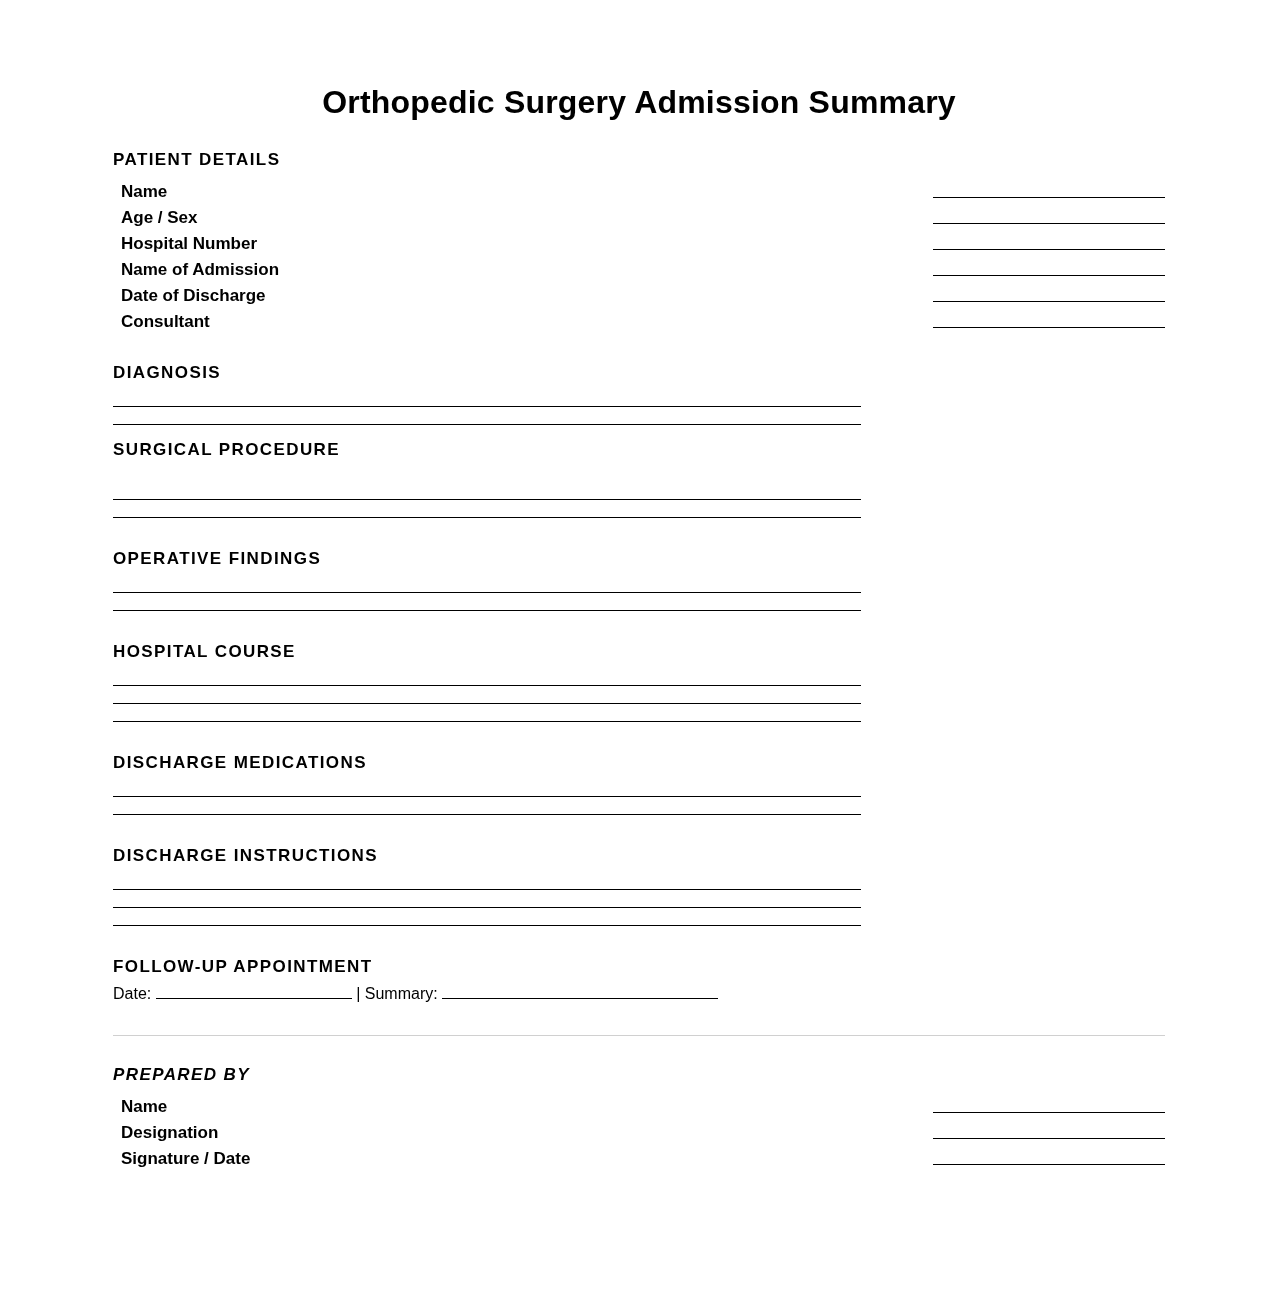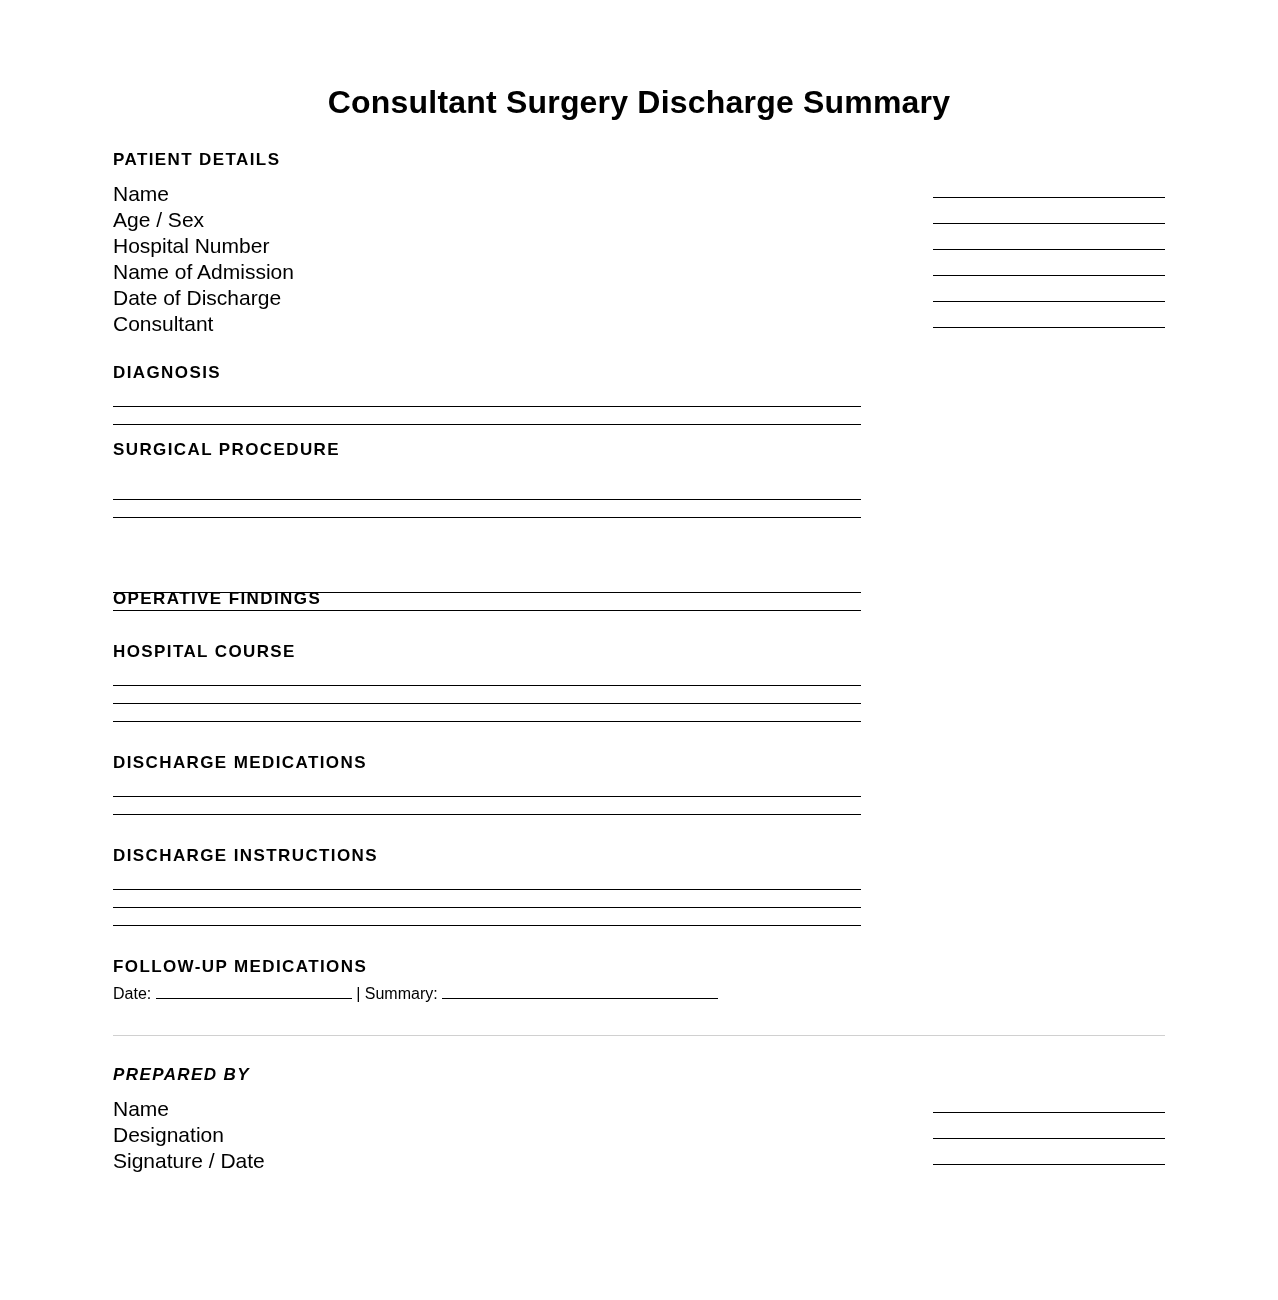--- a/index.html
+++ b/index.html
@@ -1,32 +1,32 @@
 <!DOCTYPE html>
 <html><head>
 <meta charset="utf-8">
 <style>
   html, body { margin: 0; padding: 0; background: #ffffff; }
   body { width: 1278px; height: 1300px; position: relative; font-family: "Liberation Sans", sans-serif; color: #000; }
   .page { position: absolute; left: 113px; top: 0; width: 1052px; }
   .title { position: absolute; left: 0; width: 1052px; top: 84px; text-align: center; font-size: 32px; font-weight: bold; letter-spacing: 0.2px; }
   .section-head { position: absolute; left: 0; font-size: 17px; font-weight: bold; letter-spacing: 1.4px; }
-  .kv-label { position: absolute; left: 0; font-size: 21px; font-weight: normal; }
+  .kv-label { position: absolute; left: 8px; font-size: 17px; font-weight: bold; }
   .kv-line { position: absolute; left: 820px; width: 232px; height: 0; border-top: 1px solid #000; }
   .write-line { position: absolute; left: 0; width: 748px; height: 0; border-top: 1px solid #000; }
   .followup { position: absolute; left: 0; top: 984px; font-size: 16px; white-space: pre; }
   .blank { display: inline-block; border-bottom: 1px solid #000; height: 14px; vertical-align: baseline; }
   .separator { position: absolute; left: 0; top: 1035px; width: 1052px; height: 0; border-top: 1px solid #d0d0d0; }
 </style>
 </head>
 <body>
 
 <div class="page">
 
-  <div class="title">Consultant Surgery Discharge Summary</div>
+  <div class="title">Orthopedic Surgery Admission Summary</div>
 
   <div class="section-head" style="top:150px;">PATIENT DETAILS</div>
 
   <div class="kv-label" style="top:182px;">Name</div>
   <div class="kv-line" style="top:197px;"></div>
 
   <div class="kv-label" style="top:208px;">Age / Sex</div>
   <div class="kv-line" style="top:223px;"></div>
 
   <div class="kv-label" style="top:234px;">Hospital Number</div>
@@ -42,39 +42,39 @@
   <div class="kv-line" style="top:327px;"></div>
 
   <div class="section-head" style="top:363px;">DIAGNOSIS</div>
   <div class="write-line" style="top:406px;"></div>
   <div class="write-line" style="top:424px;"></div>
 
   <div class="section-head" style="top:440px;">SURGICAL PROCEDURE</div>
   <div class="write-line" style="top:499px;"></div>
   <div class="write-line" style="top:517px;"></div>
 
-  <div class="section-head" style="top:549px;margin-top:40px;">OPERATIVE FINDINGS</div>
+  <div class="section-head" style="top:549px;">OPERATIVE FINDINGS</div>
   <div class="write-line" style="top:592px;"></div>
   <div class="write-line" style="top:610px;"></div>
 
   <div class="section-head" style="top:642px;">HOSPITAL COURSE</div>
   <div class="write-line" style="top:685px;"></div>
   <div class="write-line" style="top:703px;"></div>
   <div class="write-line" style="top:721px;"></div>
 
   <div class="section-head" style="top:753px;text-align:right;">DISCHARGE MEDICATIONS</div>
   <div class="write-line" style="top:796px;"></div>
   <div class="write-line" style="top:814px;"></div>
 
   <div class="section-head" style="top:846px;">DISCHARGE INSTRUCTIONS</div>
   <div class="write-line" style="top:889px;"></div>
   <div class="write-line" style="top:907px;"></div>
   <div class="write-line" style="top:925px;"></div>
 
-  <div class="section-head" style="top:957px;">FOLLOW-UP MEDICATIONS</div>
+  <div class="section-head" style="top:957px;">FOLLOW-UP APPOINTMENT</div>
   <div class="followup"><span>Date:</span> <span class="blank" style="width:196px;"></span> <span>|</span> <span>Summary:</span> <span class="blank" style="width:276px;"></span></div>
 
   <div class="separator"></div>
 
   <div class="section-head" style="top:1065px;font-style:italic;">PREPARED BY</div>
 
   <div class="kv-label" style="top:1097px;">Name</div>
   <div class="kv-line" style="top:1112px;"></div>
 
   <div class="kv-label" style="top:1123px;">Designation</div>

